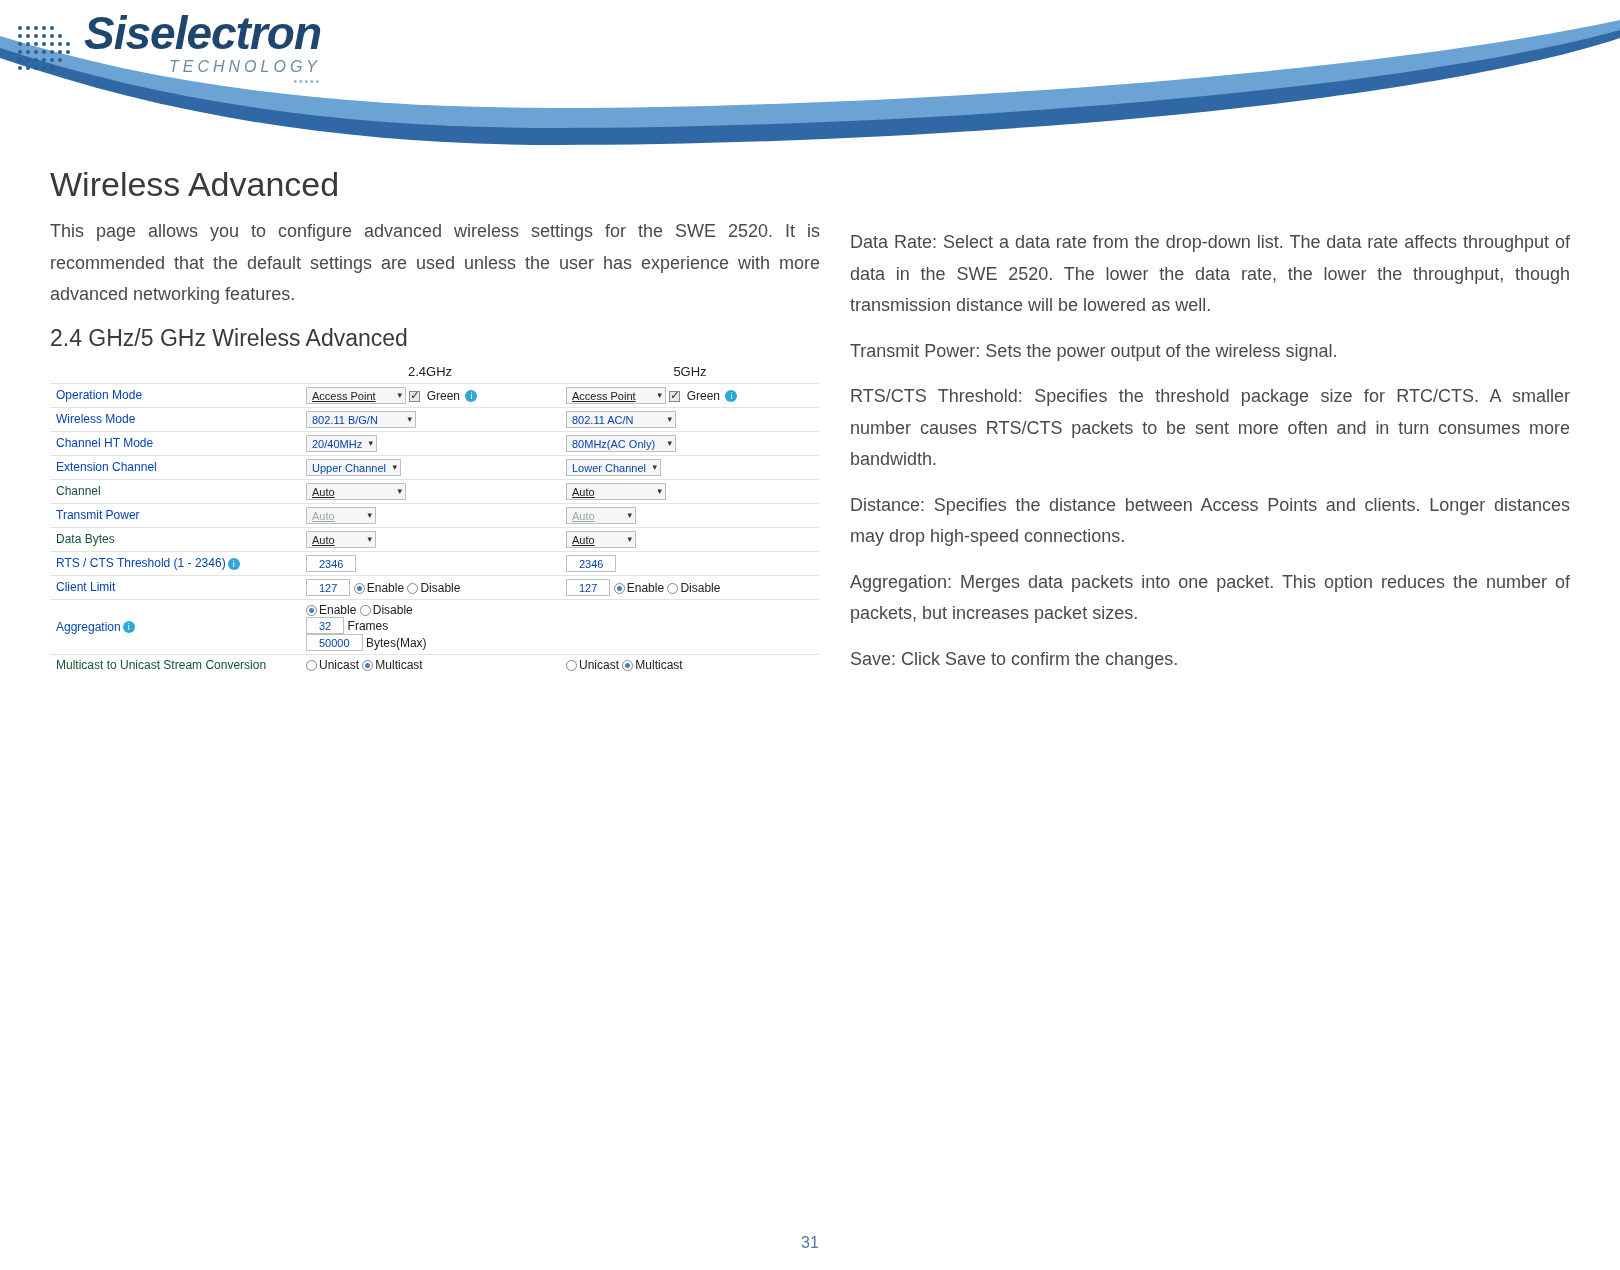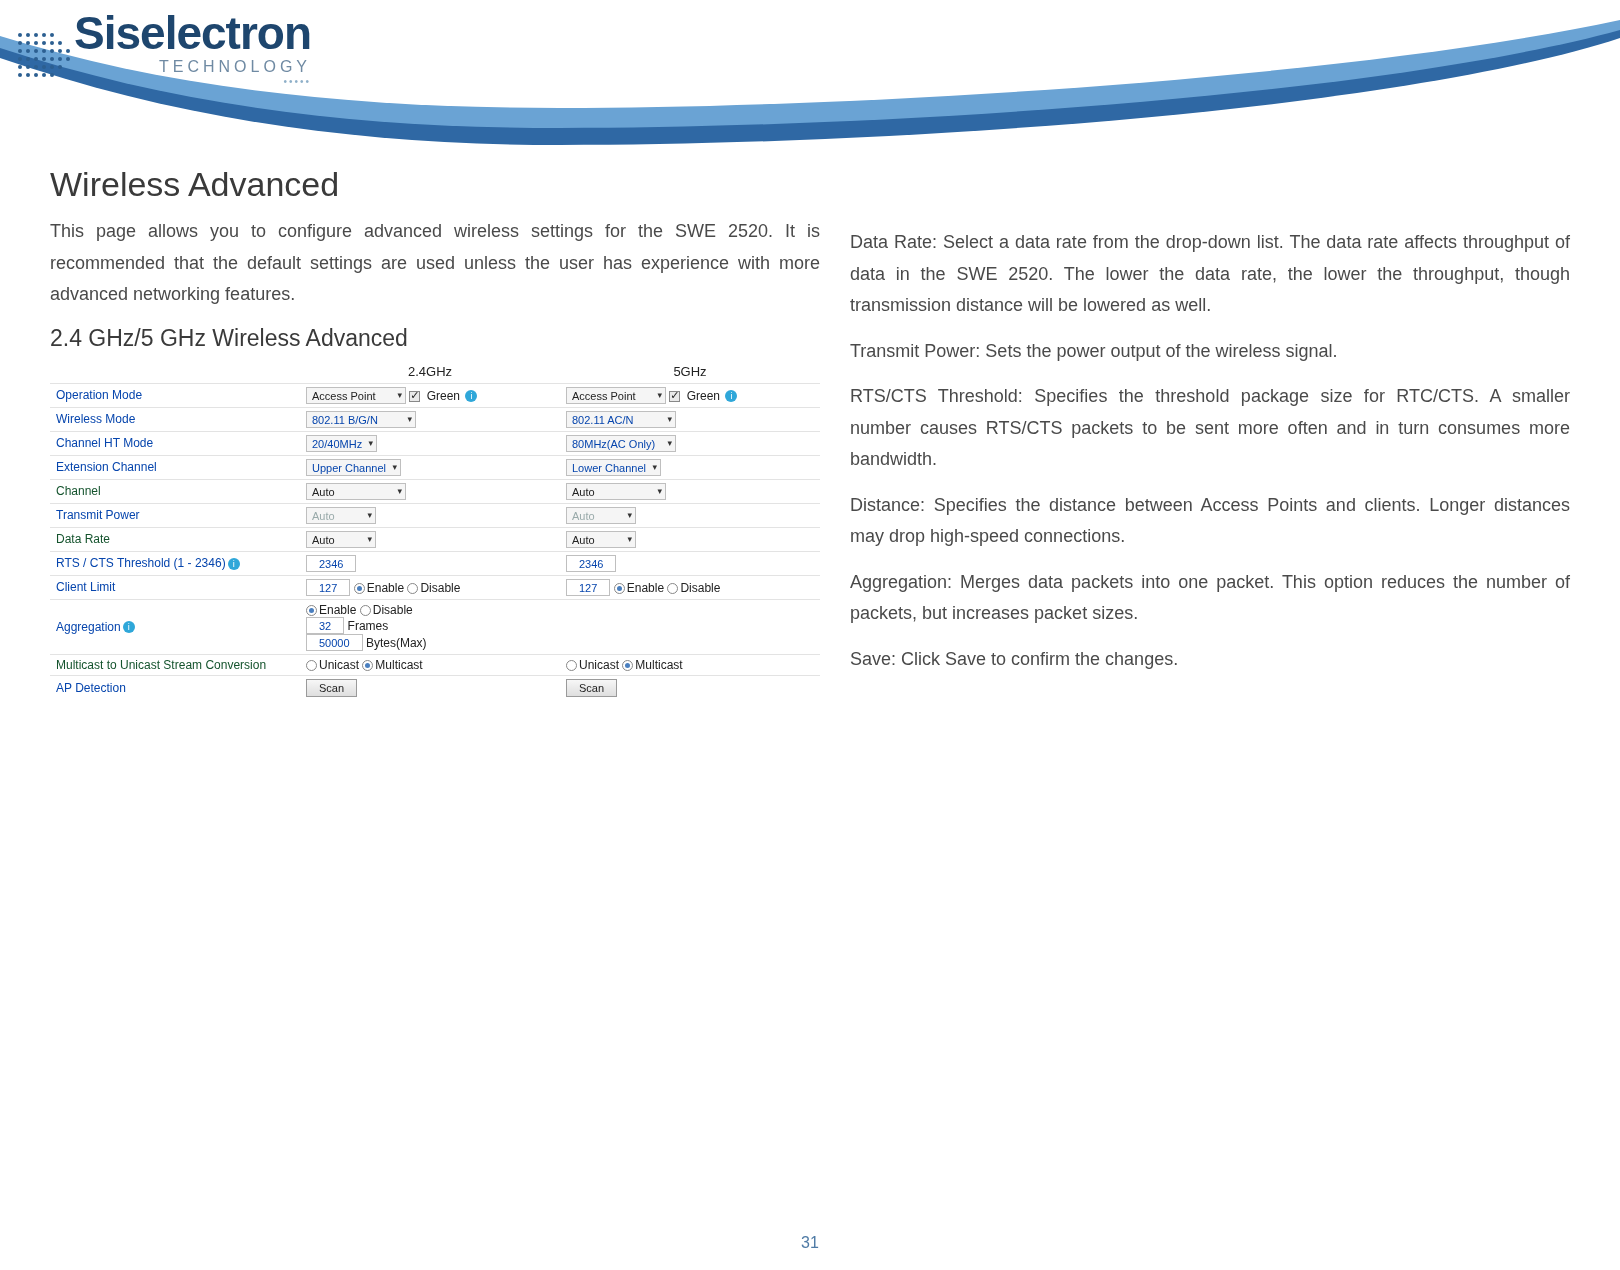--- a/index.html
+++ b/index.html
@@ -19,21 +19,23 @@
     background: #ffffff;
   }
   .banner-bg {
     position: absolute;
     left: 0; top: 0; width: 1620px; height: 145px;
   }
   .logo-block {
     position: absolute;
     left: 12px; top: 10px;
     display: flex;
-    align-items: flex-end;
+    align-items: center;
+    gap: 10px;
+    font-style: italic;
   }
   .logo-mark {
     width: 62px; height: 62px; position: relative;
   }
   .logo-text {
     font-size: 46px;
     font-weight: 800;
     color: #1e466e;
     letter-spacing: -1px;
     line-height: 1;
@@ -104,21 +106,21 @@
     border: 1px solid #bfbfbf;
     background: #f5f5f5;
     font-size: 11px;
     padding: 1px 14px 1px 5px;
     position: relative;
     color: #0645ad;
     min-width: 70px;
     height: 17px;
     line-height: 14px;
   }
-  .sel.black { color: #222; }
+  .sel.black { color: #222; text-decoration: underline; }
   .sel::after {
     content: "▾";
     position: absolute;
     right: 3px; top: 0;
     color: #333;
     font-size: 9px;
   }
   .txt {
     display: inline-block;
     border: 1px solid #bfbfbf;
@@ -299,21 +301,21 @@
         <td class="row-label plain">Channel</td>
         <td><span class="sel black" style="min-width:100px">Auto</span></td>
         <td><span class="sel black" style="min-width:100px">Auto</span></td>
       </tr>
       <tr class="sep">
         <td class="row-label">Transmit Power</td>
         <td><span class="sel black" style="color:#9aa">Auto</span></td>
         <td><span class="sel black" style="color:#9aa">Auto</span></td>
       </tr>
       <tr class="sep">
-        <td class="row-label plain">Data Rate</td>
+        <td class="row-label plain">Data Bytes</td>
         <td><span class="sel black">Auto</span></td>
         <td><span class="sel black">Auto</span></td>
       </tr>
       <tr class="sep">
         <td class="row-label"><span>RTS / CTS Threshold (1 - 2346)</span><span class="help-dot">i</span></td>
         <td><span class="txt">2346</span></td>
         <td><span class="txt">2346</span></td>
       </tr>
       <tr class="sep">
         <td class="row-label">Client Limit</td>
@@ -350,25 +352,20 @@
         <td class="row-label plain">Multicast to Unicast Stream Conversion</td>
         <td>
           <span class="rad"></span><span>Unicast</span>
           <span class="rad checked"></span><span>Multicast</span>
         </td>
         <td>
           <span class="rad"></span><span>Unicast</span>
           <span class="rad checked"></span><span>Multicast</span>
         </td>
       </tr>
-      <tr class="sep">
-        <td class="row-label">AP Detection</td>
-        <td><span class="btn">Scan</span></td>
-        <td><span class="btn">Scan</span></td>
-      </tr>
     </tbody>
       </table>
   </div>
 
   <div class="col-right">
     <p class="para">Data  Rate: Select  a data  rate  from the  drop-down  list.  The data   rate affects  throughput of  data   in  the   SWE 2520. The  lower  the  data rate,  the  lower  the throughput, though transmission distance will be lowered  as  well.</p>
     <p class="para">Transmit Power:   Sets  the  power  output of the  wireless signal.</p>
     <p class="para">RTS/CTS Threshold:  Specifies   the   threshold  package  size for  RTC/CTS. A smaller  number  causes RTS/CTS packets to be sent more often and in turn consumes more  bandwidth.</p>
     <p class="para">Distance:  Specifies     the     distance   between   Access    Points  and clients.    Longer  distances may  drop  high-speed connections.</p>
     <p class="para">Aggregation:  Merges   data    packets into   one   packet.   This option reduces the  number  of packets, but increases packet sizes.</p>

